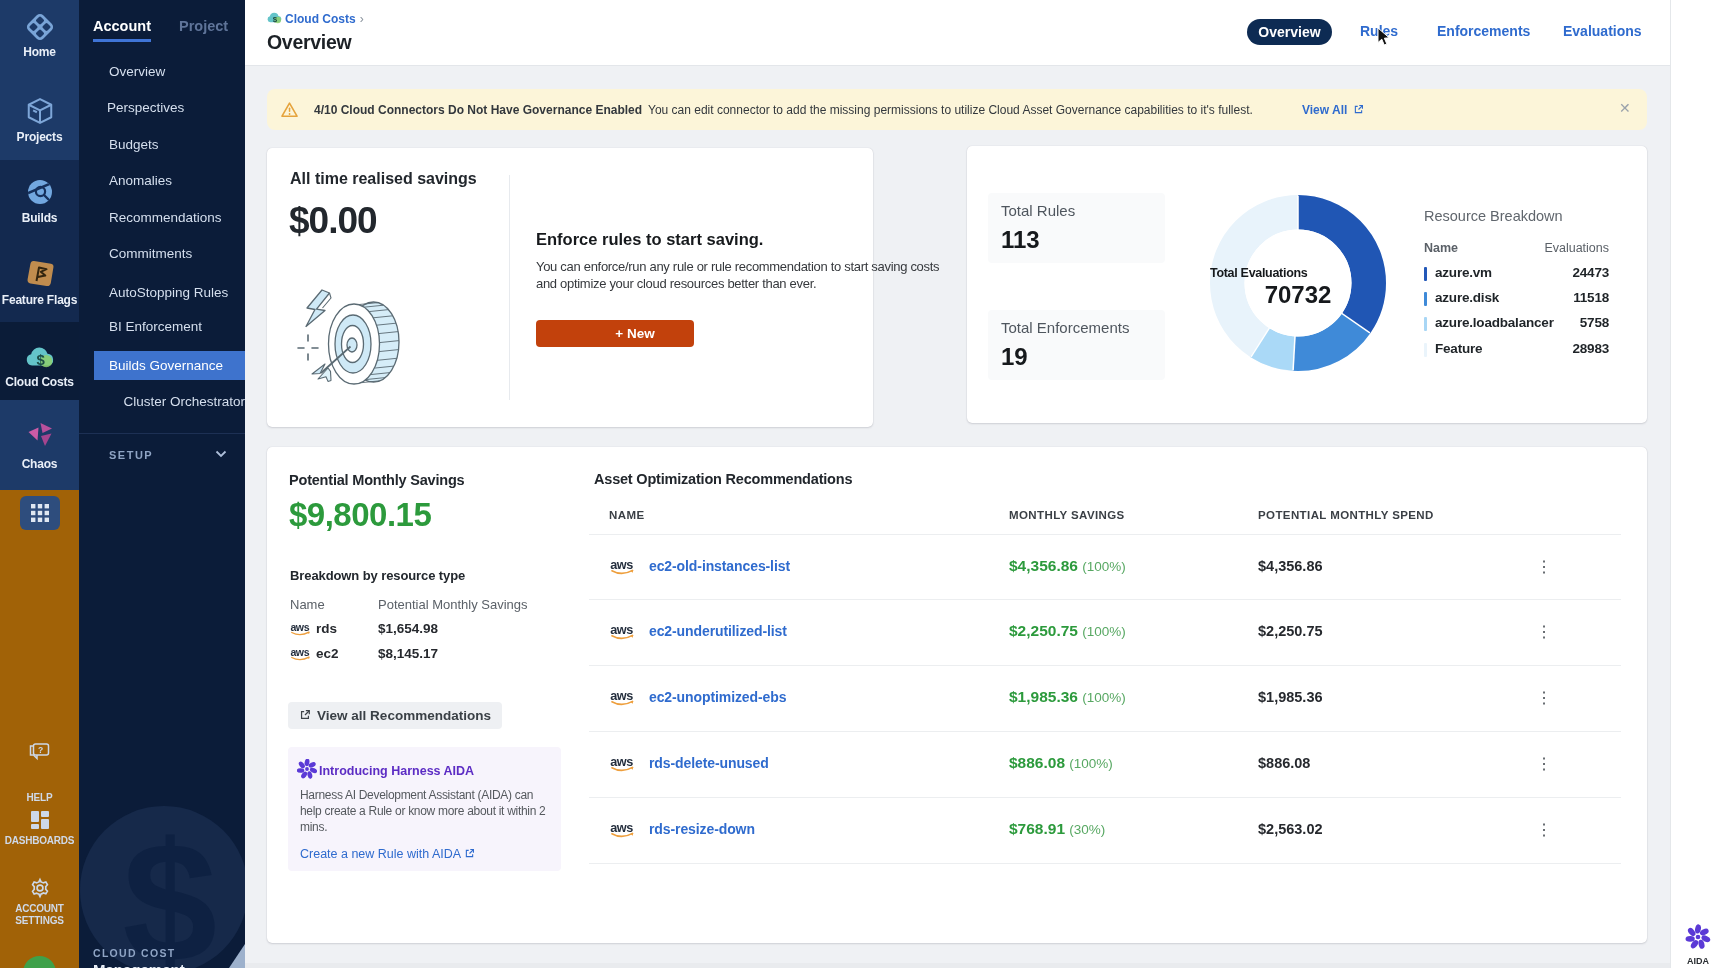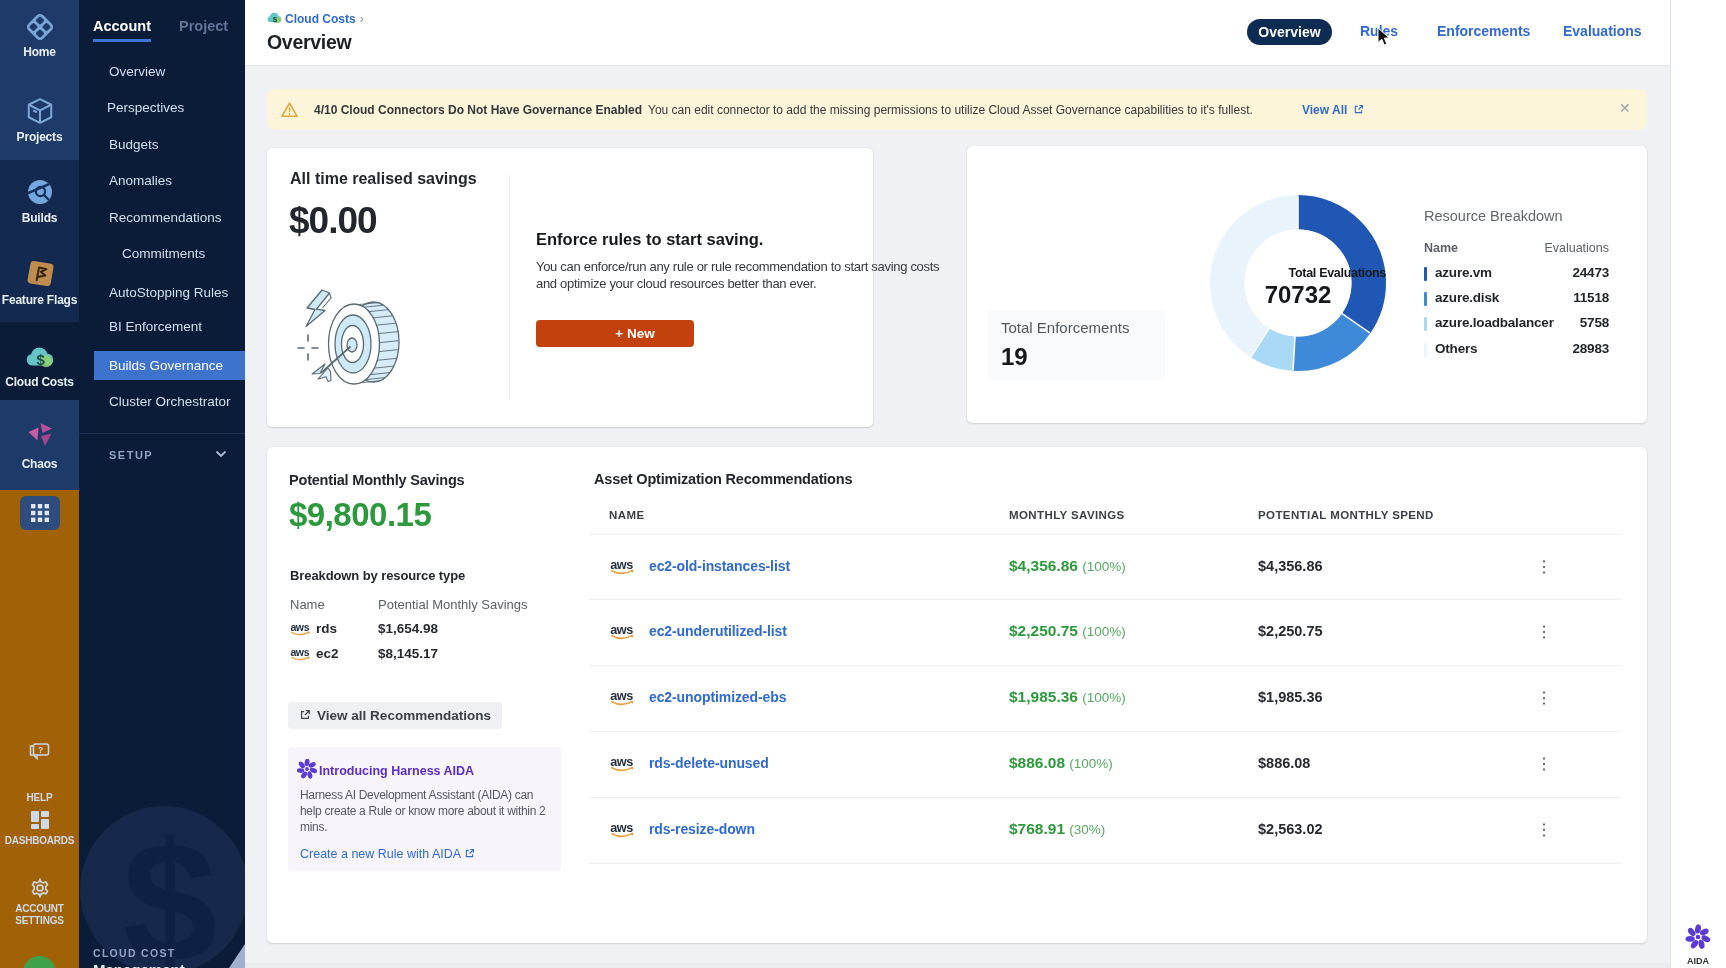--- a/index.html
+++ b/index.html
@@ -60,21 +60,21 @@
 #c1-p { position:absolute; left:269px; top:110px; width:420px; font-size:13px; letter-spacing:-.3px; color:#36393d; line-height:17px; }
 #c1-btn { position:absolute; left:269px; top:172px; width:158px; height:27px; background:#c2410c; border-radius:4px; color:#fff; font-size:13.5px; font-weight:700; text-align:center; line-height:27px;padding-left:40px; }
 #c1-illus { position:absolute; left:38px; top:140px; }
 
 
 .statbox { position:absolute; left:21px; width:177px; height:70px; background:#f9fafb; border-radius:4px; }
 #sb1 { top:47px; } #sb2 { top:164px; }
 .statbox .t { position:absolute; left:13px; top:9px; font-size:15px; color:#4f565e; }
 .statbox .v { position:absolute; left:13px; top:33px; font-size:24px; font-weight:700; color:#16191c; }
 #donut { position:absolute; left:243px; top:49px; width:176px; height:176px; }
-#donut-label { position:absolute; left:0; top:71px; width:176px; text-align:right; font-size:12.5px; letter-spacing:-.3px; font-weight:700; color:#16191c; }
+#donut-label { position:absolute; left:0; top:71px; width:176px; text-align:left; font-size:12.5px; letter-spacing:-.3px; font-weight:700; color:#16191c; }
 #donut-num { position:absolute; left:0; top:86px; width:176px; text-align:center; font-size:24px; font-weight:700; color:#16191c; }
 #rb { position:absolute; left:457px; top:62px; width:185px; }
 #rb .rb-t { font-size:14.5px; color:#60666d; }
 .rb-hdr { position:absolute; font-size:12.5px; color:#5b6168; }
 .rb-row { position:absolute; left:0; width:185px; height:20px; font-size:13.5px; letter-spacing:-.2px; color:#1f2428; }
 .rb-row .bar { position:absolute; left:0; top:2px; width:3px; height:14px; border-radius:1px; }
 .rb-row .nm { position:absolute; left:11px; top:0px; font-weight:700; }
 .rb-row .val { position:absolute; right:0; top:0px; font-weight:700; }
 
 
@@ -128,25 +128,25 @@
 </svg>
 <div id="app">
   <div id="nav">
     <div id="acct">Account</div>
     <div id="proj">Project</div>
     <div class="nav-item" style="top:58px;">Overview</div>
     <div class="nav-item" style="top:94px;padding-left:28px;">Perspectives</div>
     <div class="nav-item" style="top:131px;">Budgets</div>
     <div class="nav-item" style="top:167px;">Anomalies</div>
     <div class="nav-item" style="top:204px;">Recommendations</div>
-    <div class="nav-item" style="top:240px;margin-left:13px;">Commitments</div>
+    <div class="nav-item" style="top:240px;">Commitments</div>
     <div class="nav-item" style="top:279px;">AutoStopping Rules</div>
     <div class="nav-item" style="top:313px;">BI Enforcement</div>
     <div class="nav-item sel" style="top:351px;">Builds Governance</div>
-    <div class="nav-item" style="top:388px;">Cluster Orchestrator</div>
+    <div class="nav-item" style="top:388px;text-align:right;">Cluster Orchestrator</div>
     <div id="setupline"></div>
     <div id="setup">SETUP</div>
     <svg id="setup-chev" style="position:absolute; left:136px; top:450px;" width="12" height="8" viewBox="0 0 12 8" fill="none" stroke="#aebfda" stroke-width="1.8">
         <path d="M1.5 1.5 L6 6 L10.5 1.5"></path>
       </svg>
     <div id="watermark">
         <div class="d">$</div>
       </div>
     <div id="ccm-foot">CLOUD COST</div>
     <div id="ccm-foot2">Management</div>
@@ -301,20 +301,24 @@
         <path d="M30 76 l-13 10 l8 -0.5 Z" fill="#cfe9f6" stroke="#5a6a73" stroke-width="1.1" stroke-linejoin="round"></path>
         <path d="M33 80 l-10 11 l8 -2.2 l2 4.6 l3 -1 l-0.5 -9 Z" fill="#dff2f9" stroke="#5a6a73" stroke-width="1.1" stroke-linejoin="round"></path>
         <path d="M27 2 L12 20 L20 21.5 L11 38.5 L30 22.5 L21.5 21.2 L34.5 5 Z" fill="#cfe9f6" stroke="#5a6a73" stroke-width="1.3" stroke-linejoin="round"></path>
         <path d="M34.5 5 L36 10 L27.5 20" fill="none" stroke="#5a6a73" stroke-width="1.1" stroke-linejoin="round"></path>
         <g stroke="#5a6a73" stroke-width="1.6" stroke-linecap="round">
           <path d="M3 60 h6 M17 60 h6 M13 47 v6 M13 66 v6"></path>
         </g>
       </svg>
     </div>
     <div class="card" id="card2">
+      <div class="statbox" id="sb1">
+          <div class="t">Total Rules</div>
+          <div class="v">113</div>
+        </div>
       <div class="statbox" id="sb2">
           <div class="t">Total Enforcements</div>
           <div class="v">19</div>
         </div>
       <div id="donut">
         <svg width="176" height="176" viewBox="0 0 176 176">
           <g transform="rotate(-90 88 88)">
             <circle cx="88" cy="88" r="70.75" fill="none" stroke="#e8f3fb" stroke-width="34.5" stroke-dasharray="444.5 0"></circle>
             <circle cx="88" cy="88" r="70.75" fill="none" stroke="#2056b4" stroke-width="34.5" stroke-dasharray="153.8 290.7"></circle>
             <circle cx="88" cy="88" r="70.75" fill="none" stroke="#3f8ad8" stroke-width="34.5" stroke-dasharray="0 153.8 72.4 218.3"></circle>
@@ -345,21 +349,21 @@
             <span class="nm">azure.disk</span>
             <span class="val">11518</span>
           </div>
         <div class="rb-row" style="top:107px;">
             <span class="bar" style="background:#a8d6f5;"></span>
             <span class="nm">azure.loadbalancer</span>
             <span class="val">5758</span>
           </div>
         <div class="rb-row" style="top:133px;">
             <span class="bar" style="background:#eaf4fb;"></span>
-            <span class="nm">Others</span>
+            <span class="nm">Feature</span>
             <span class="val">28983</span>
           </div>
       </div>
     </div>
     <div class="card" id="bigcard">
       <div id="pms-t">Potential Monthly Savings</div>
       <div id="pms-amt">$9,800.15</div>
       <div id="pms-bt">Breakdown by resource type</div>
       <div id="pms-tbl">
         <div style="position:absolute; left:0; top:0; color:#5b6168; font-size:13px;">Name</div>

